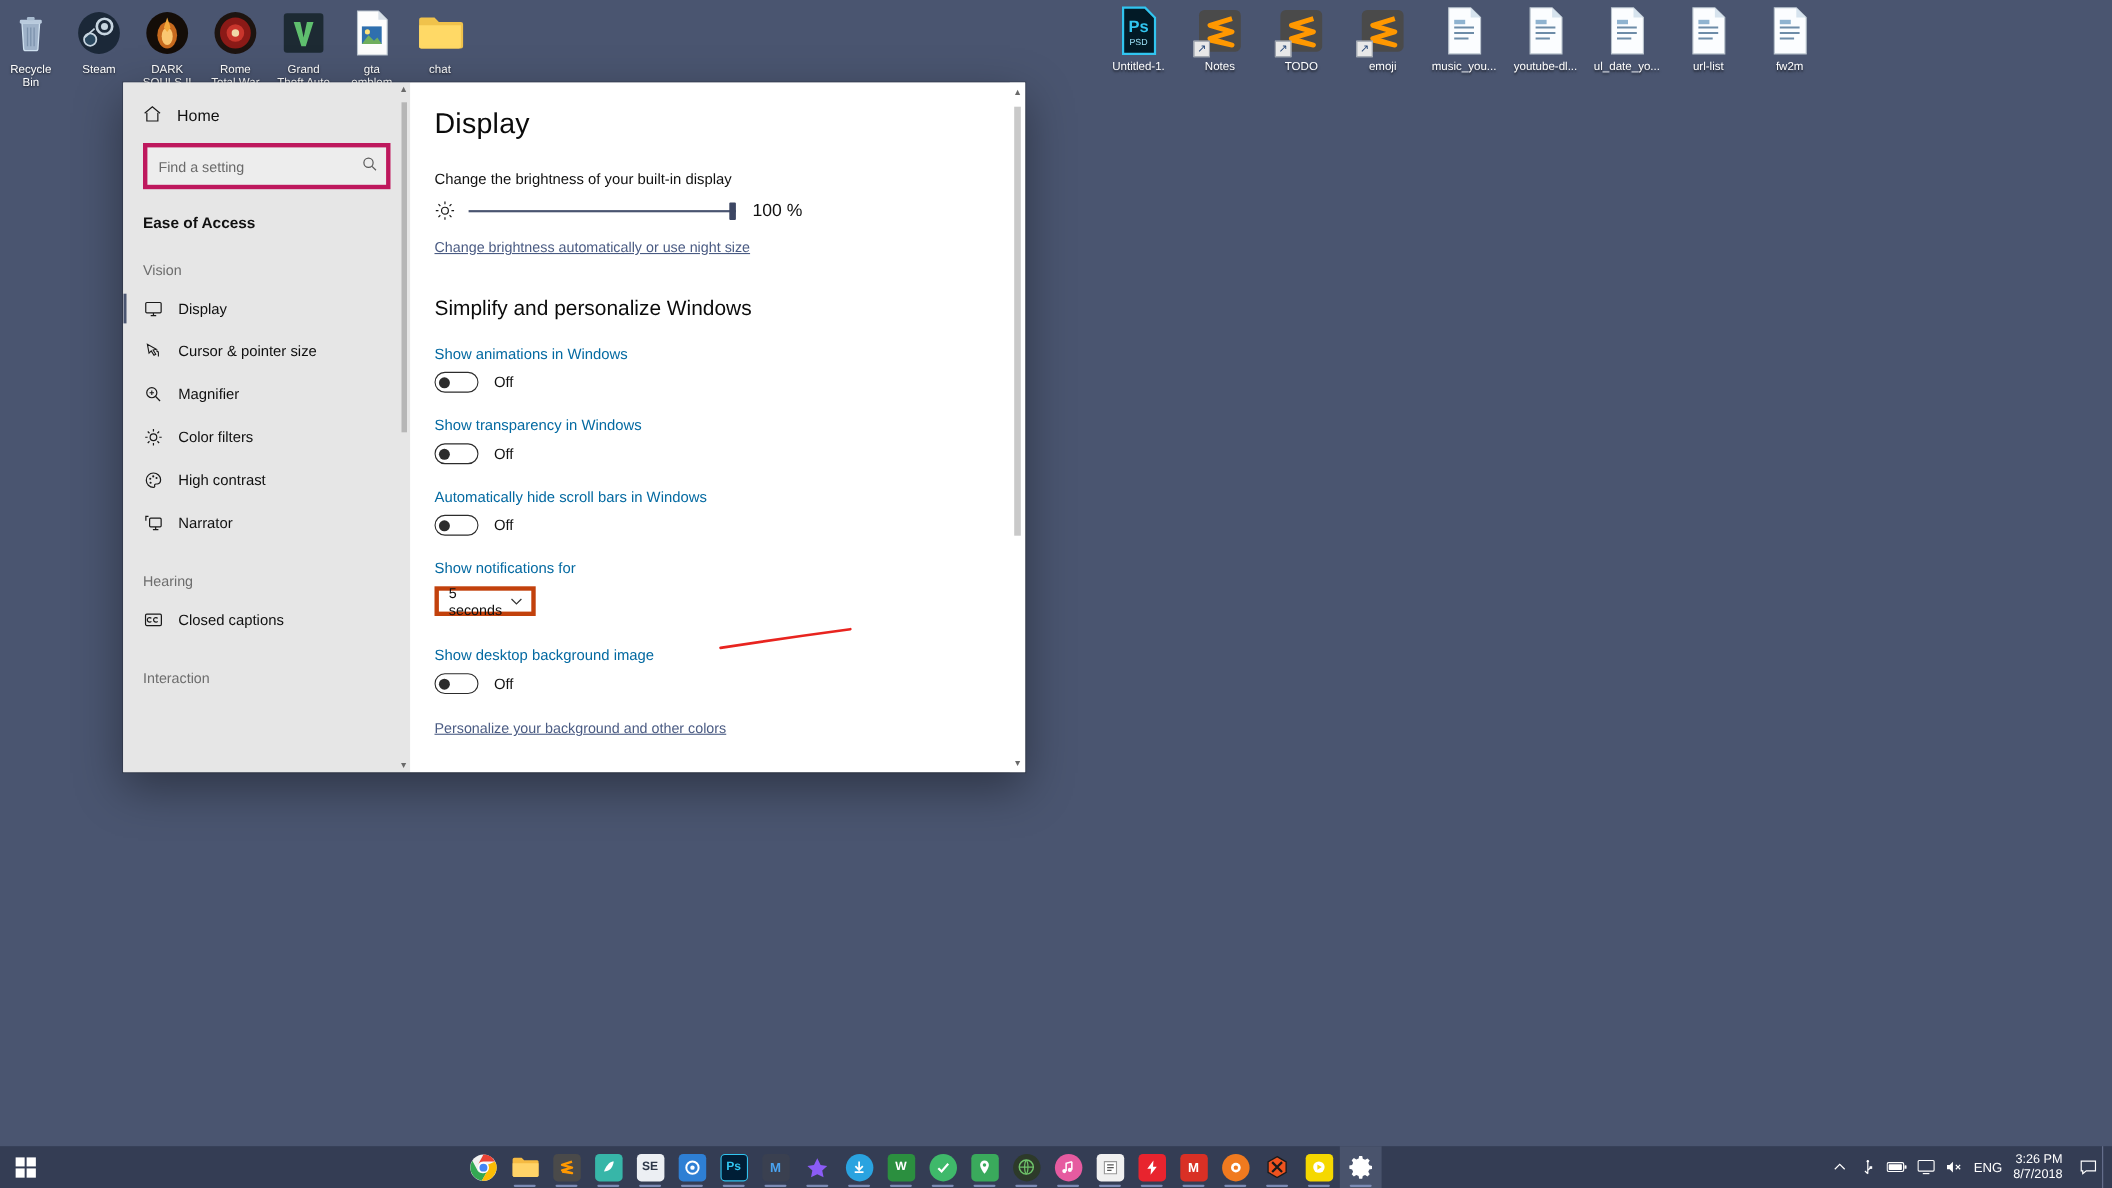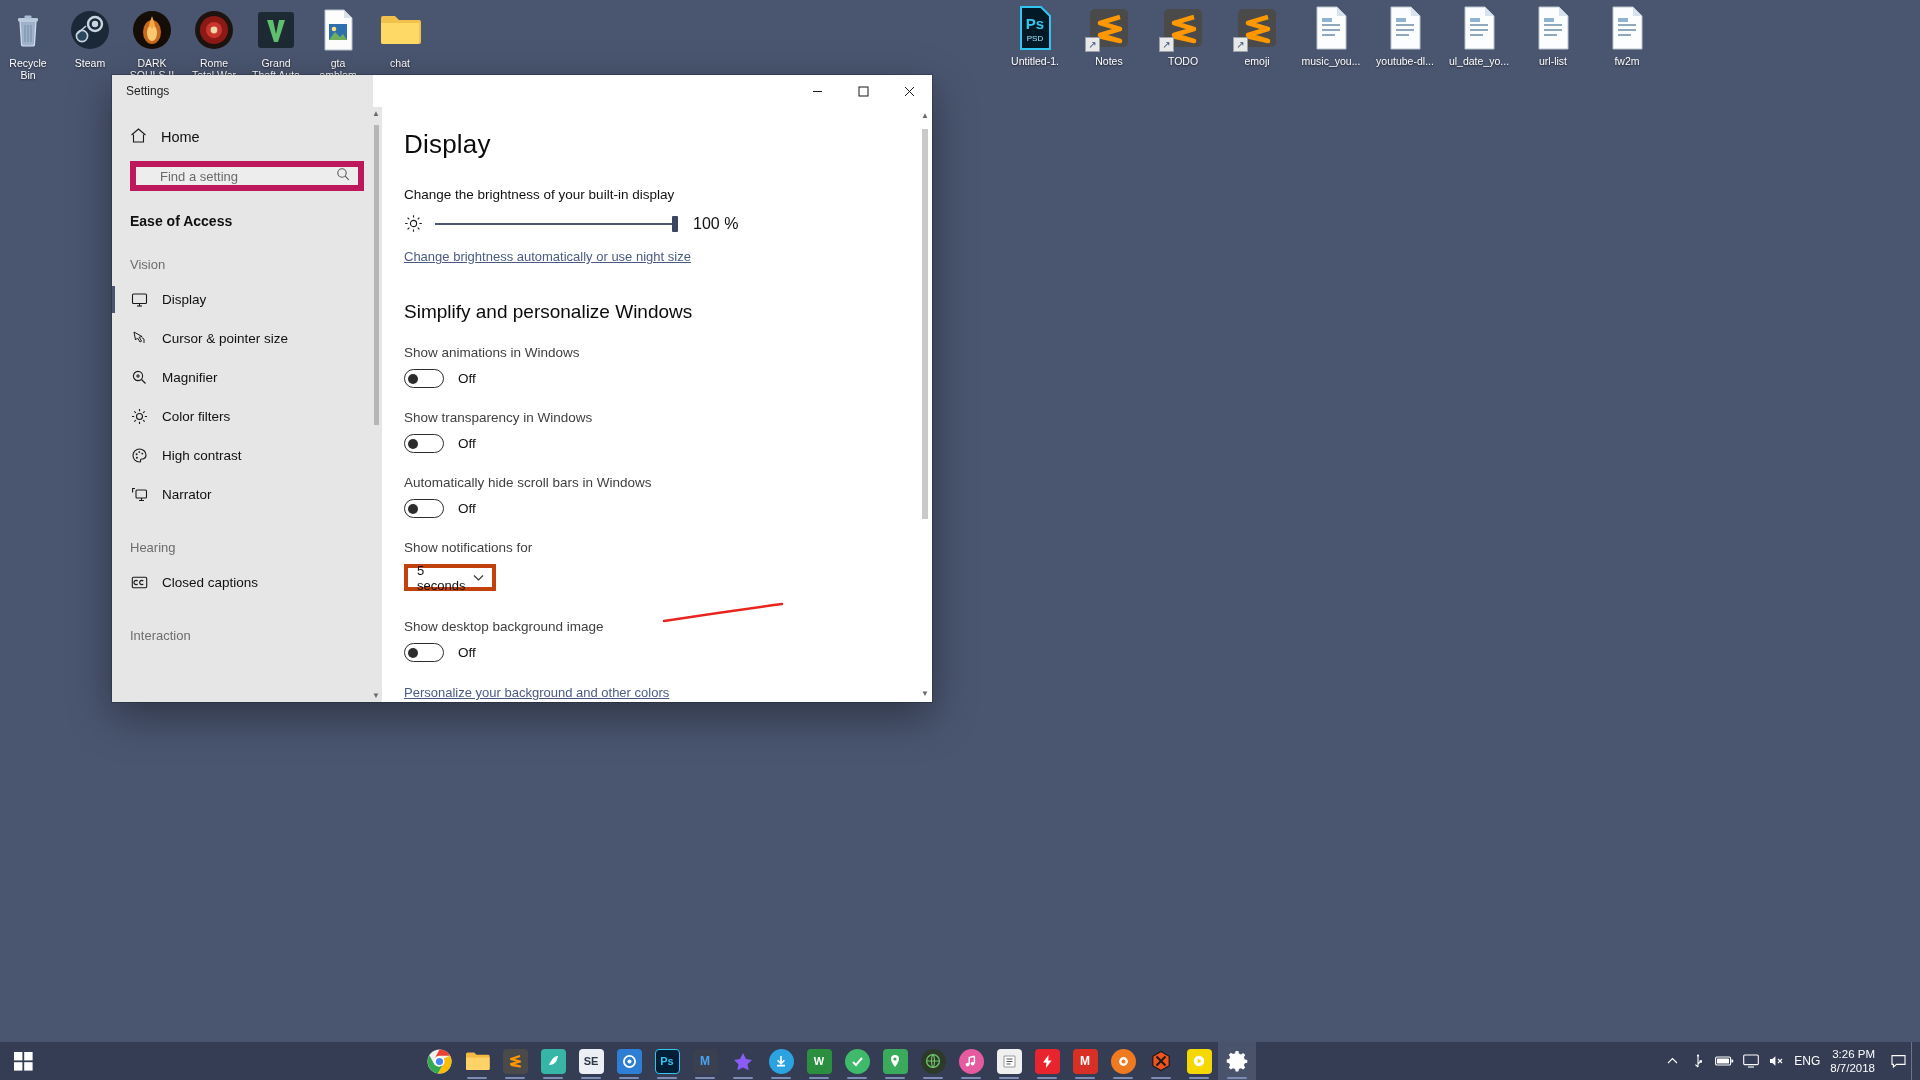--- a/index.html
+++ b/index.html
@@ -83,22 +83,22 @@
     display:flex; flex-direction:column; position:relative;
     min-height:0;
   }
   .home-row {
     display:flex; align-items:center; gap:14px;
     padding:10px 0 10px 18px; margin-top:10px;
     font-size:14.5px; color:#101010;
   }
   .search-wrap { padding:0 18px; margin-top:4px; }
   .search-box {
-    height:30px; background:#ededed; border:6px solid #be185d;
-    display:flex; align-items:center; padding:0 8px 0 24px;
+    height:42px; background:#ededed; border:4px solid #be185d;
+    display:flex; align-items:center; padding:0 8px 0 10px;
   }
   .search-box input {
     flex:1; border:none; outline:none; background:transparent;
     font-family:inherit; font-size:13px; color:#3a3a3a;
   }
   .search-box input::placeholder { color:#6a6a6a; }
   .ease-title {
     padding:22px 0 0 18px;
     font-size:14px; font-weight:bold; color:#101010;
   }
@@ -149,21 +149,21 @@
   .track-wrap { position:relative; width:243px; height:20px; display:flex; align-items:center; }
   .track { width:100%; height:2px; background:#4a5570; }
   .thumb {
     position:absolute; right:0px; top:2px;
     width:6px; height:16px; background:#3c4663; border-radius:1px;
   }
   .pct { font-size:16px; color:#111; margin-left:4px; }
 
   .link { font-size:13px; color:#4a5b83; margin-top:15px; display:inline-block; }
 
-  .opt-label { font-size:13.5px; color:#404040; margin-top:22px; }
+  .opt-label { font-size:13.5px; color:#0369a1; margin-top:22px; }
   .toggle-row { display:flex; align-items:center; gap:14px; margin-top:9px; }
   .switch {
     width:40px; height:19px; border:1.6px solid #2c2c2c; border-radius:10px;
     background:#fff; position:relative;
   }
   .switch .knob {
     position:absolute; left:3px; top:50%; transform:translateY(-50%);
     width:10px; height:10px; border-radius:50%; background:#2c2c2c;
   }
   .toggle-state { font-size:13.5px; color:#111; }
@@ -417,40 +417,20 @@
           <path d="M11 20h18M11 25h18M11 30h13" stroke="#6d8ca8" stroke-width="1.6"></path>
           <rect x="11" y="13" width="10" height="4" fill="#8fb3d0"></rect>
         </svg>
       </div>
       <div class="cap">fw2m</div>
     </div>
   </div>
 
   <div id="settings-window">
 
-    <div class="titlebar">
-      <div class="title-left">Settings</div>
-      <div class="title-rest">
-        <div class="winbtn">
-          <svg width="11" height="11" viewBox="0 0 11 11">
-              <path d="M1 5.5h9" stroke="#1a1a1a" stroke-width="1"></path>
-            </svg>
-        </div>
-        <div class="winbtn">
-          <svg width="11" height="11" viewBox="0 0 11 11">
-              <rect x="1" y="1" width="9" height="9" fill="none" stroke="#1a1a1a" stroke-width="1"></rect>
-            </svg>
-        </div>
-        <div class="winbtn close">
-          <svg width="11" height="11" viewBox="0 0 11 11">
-              <path d="M1 1l9 9M10 1l-9 9" stroke="currentColor" stroke-width="1"></path>
-            </svg>
-        </div>
-      </div>
-    </div>
 
     <div class="wbody">
 
       <div class="sidebar">
 
         <div class="home-row">
           <span>
             <svg width="17" height="17" viewBox="0 0 17 17">
               <path d="M1.5 8L8.5 2l7 6" fill="none" stroke="#1a1a1a" stroke-width="1.1"></path>
               <path d="M3.5 7.6V15h10V7.6" fill="none" stroke="#1a1a1a" stroke-width="1.1"></path>

